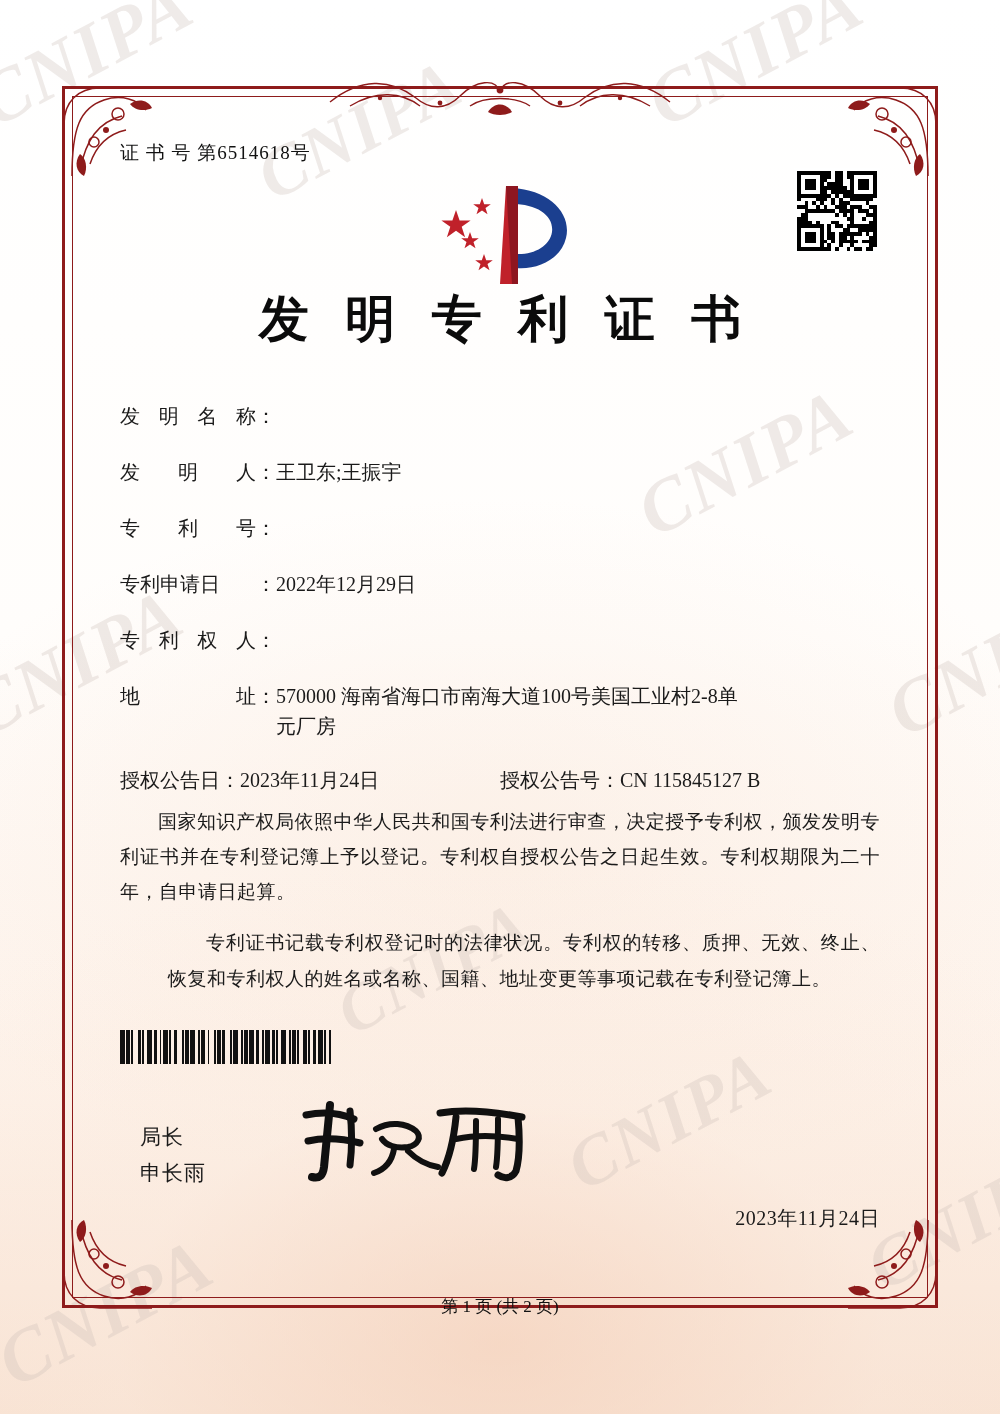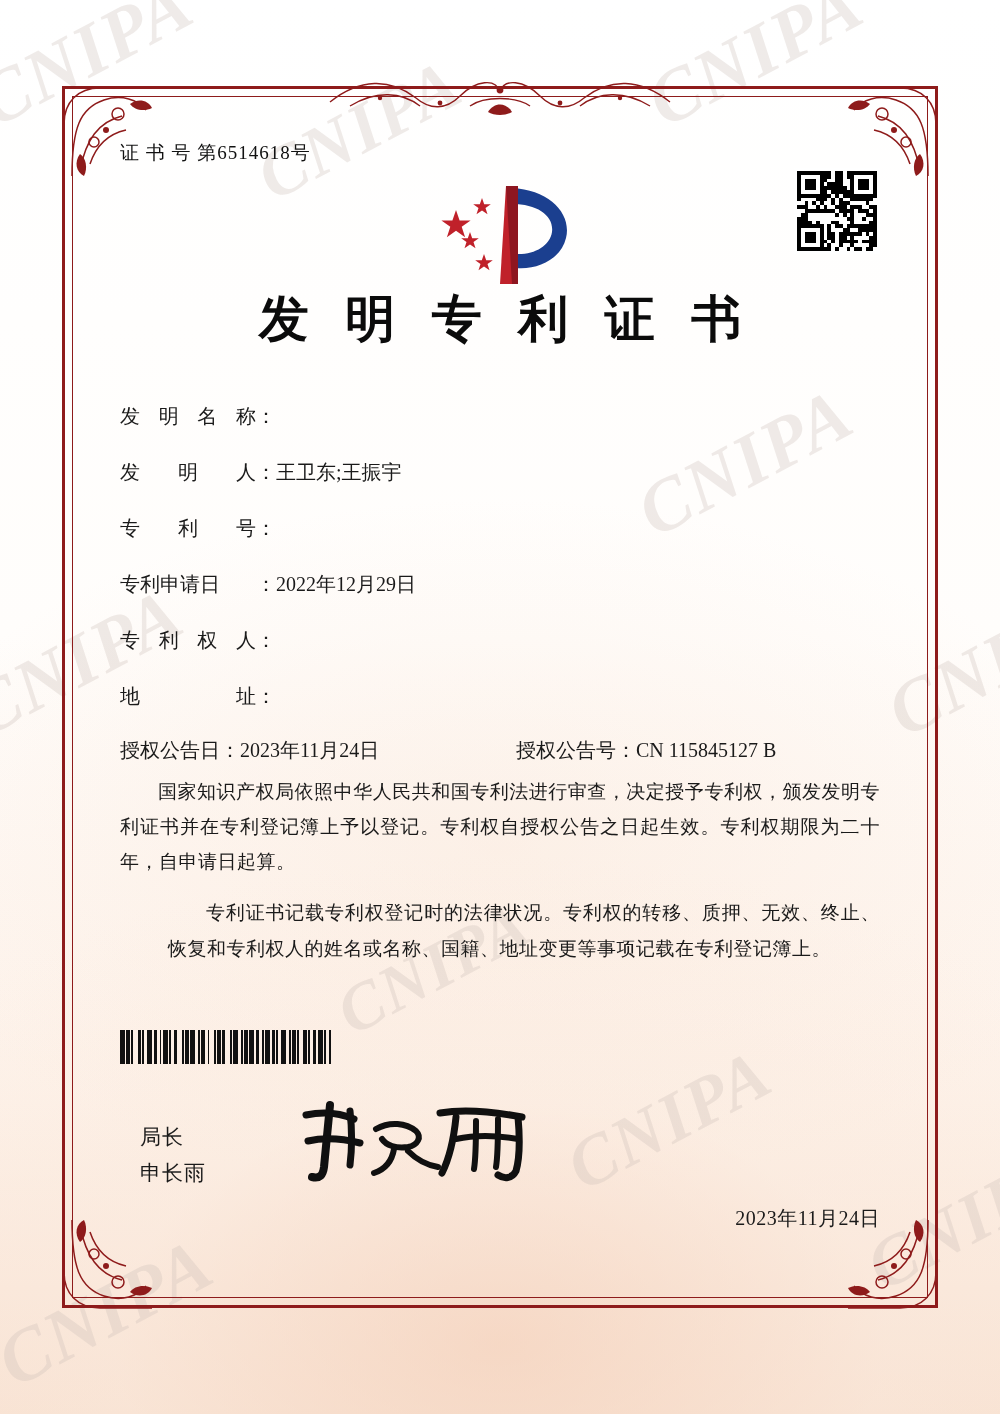--- a/index.html
+++ b/index.html
@@ -162,21 +162,20 @@
   .field-value {
     flex: 1;
   }
   .field-value .line2 { display: block; }
 
   .pub-row {
     display: flex;
     align-items: flex-start;
     font-size: 20px;
     margin-bottom: 10px;
-    gap: 16px;
   }
   .pub-left { flex: 0 0 380px; }
   .pub-right { flex: 1; }
 
   .para {
     font-size: 19px;
     line-height: 1.85;
     text-align: justify;
     text-indent: 2em;
     letter-spacing: 0.5px;
@@ -855,20 +854,24 @@
         </div>
         <div class="field-colon">：</div>
       </div>
 
       <div class="field-row">
         <div class="field-label">
           <span>地</span>
             <span>址</span>
         </div>
         <div class="field-colon">：</div>
+        <div class="field-value">
+          <span>570000 海南省海口市南海大道100号美国工业村2-8单</span>
+          <span class="line2">元厂房</span>
+        </div>
       </div>
 
       <div class="pub-row">
         <div class="pub-left">
           <span>授权公告日：</span><span>2023年11月24日</span>
         </div>
         <div class="pub-right">
           <span>授权公告号：</span><span>CN 115845127 B</span>
         </div>
       </div>
@@ -981,15 +984,16 @@
           <path d="M186 26 C 186 46, 186 62, 184 74" stroke-width="6"></path>
           <path d="M208 24 C 208 44, 208 60, 206 72" stroke-width="6"></path>
           <path d="M228 22 C 230 44, 230 62, 226 76 C 222 84, 214 84, 208 80" stroke-width="7"></path>
           <path d="M166 44 C 184 40, 206 40, 228 44" stroke-width="6"></path>
         </g>
       </svg>
     </div>
 
     <div class="date-right">2023年11月24日</div>
 
+    <div class="page-no">第 1 页 (共 2 页)</div>
 
   </div>
 </div>
 
 </body></html>

